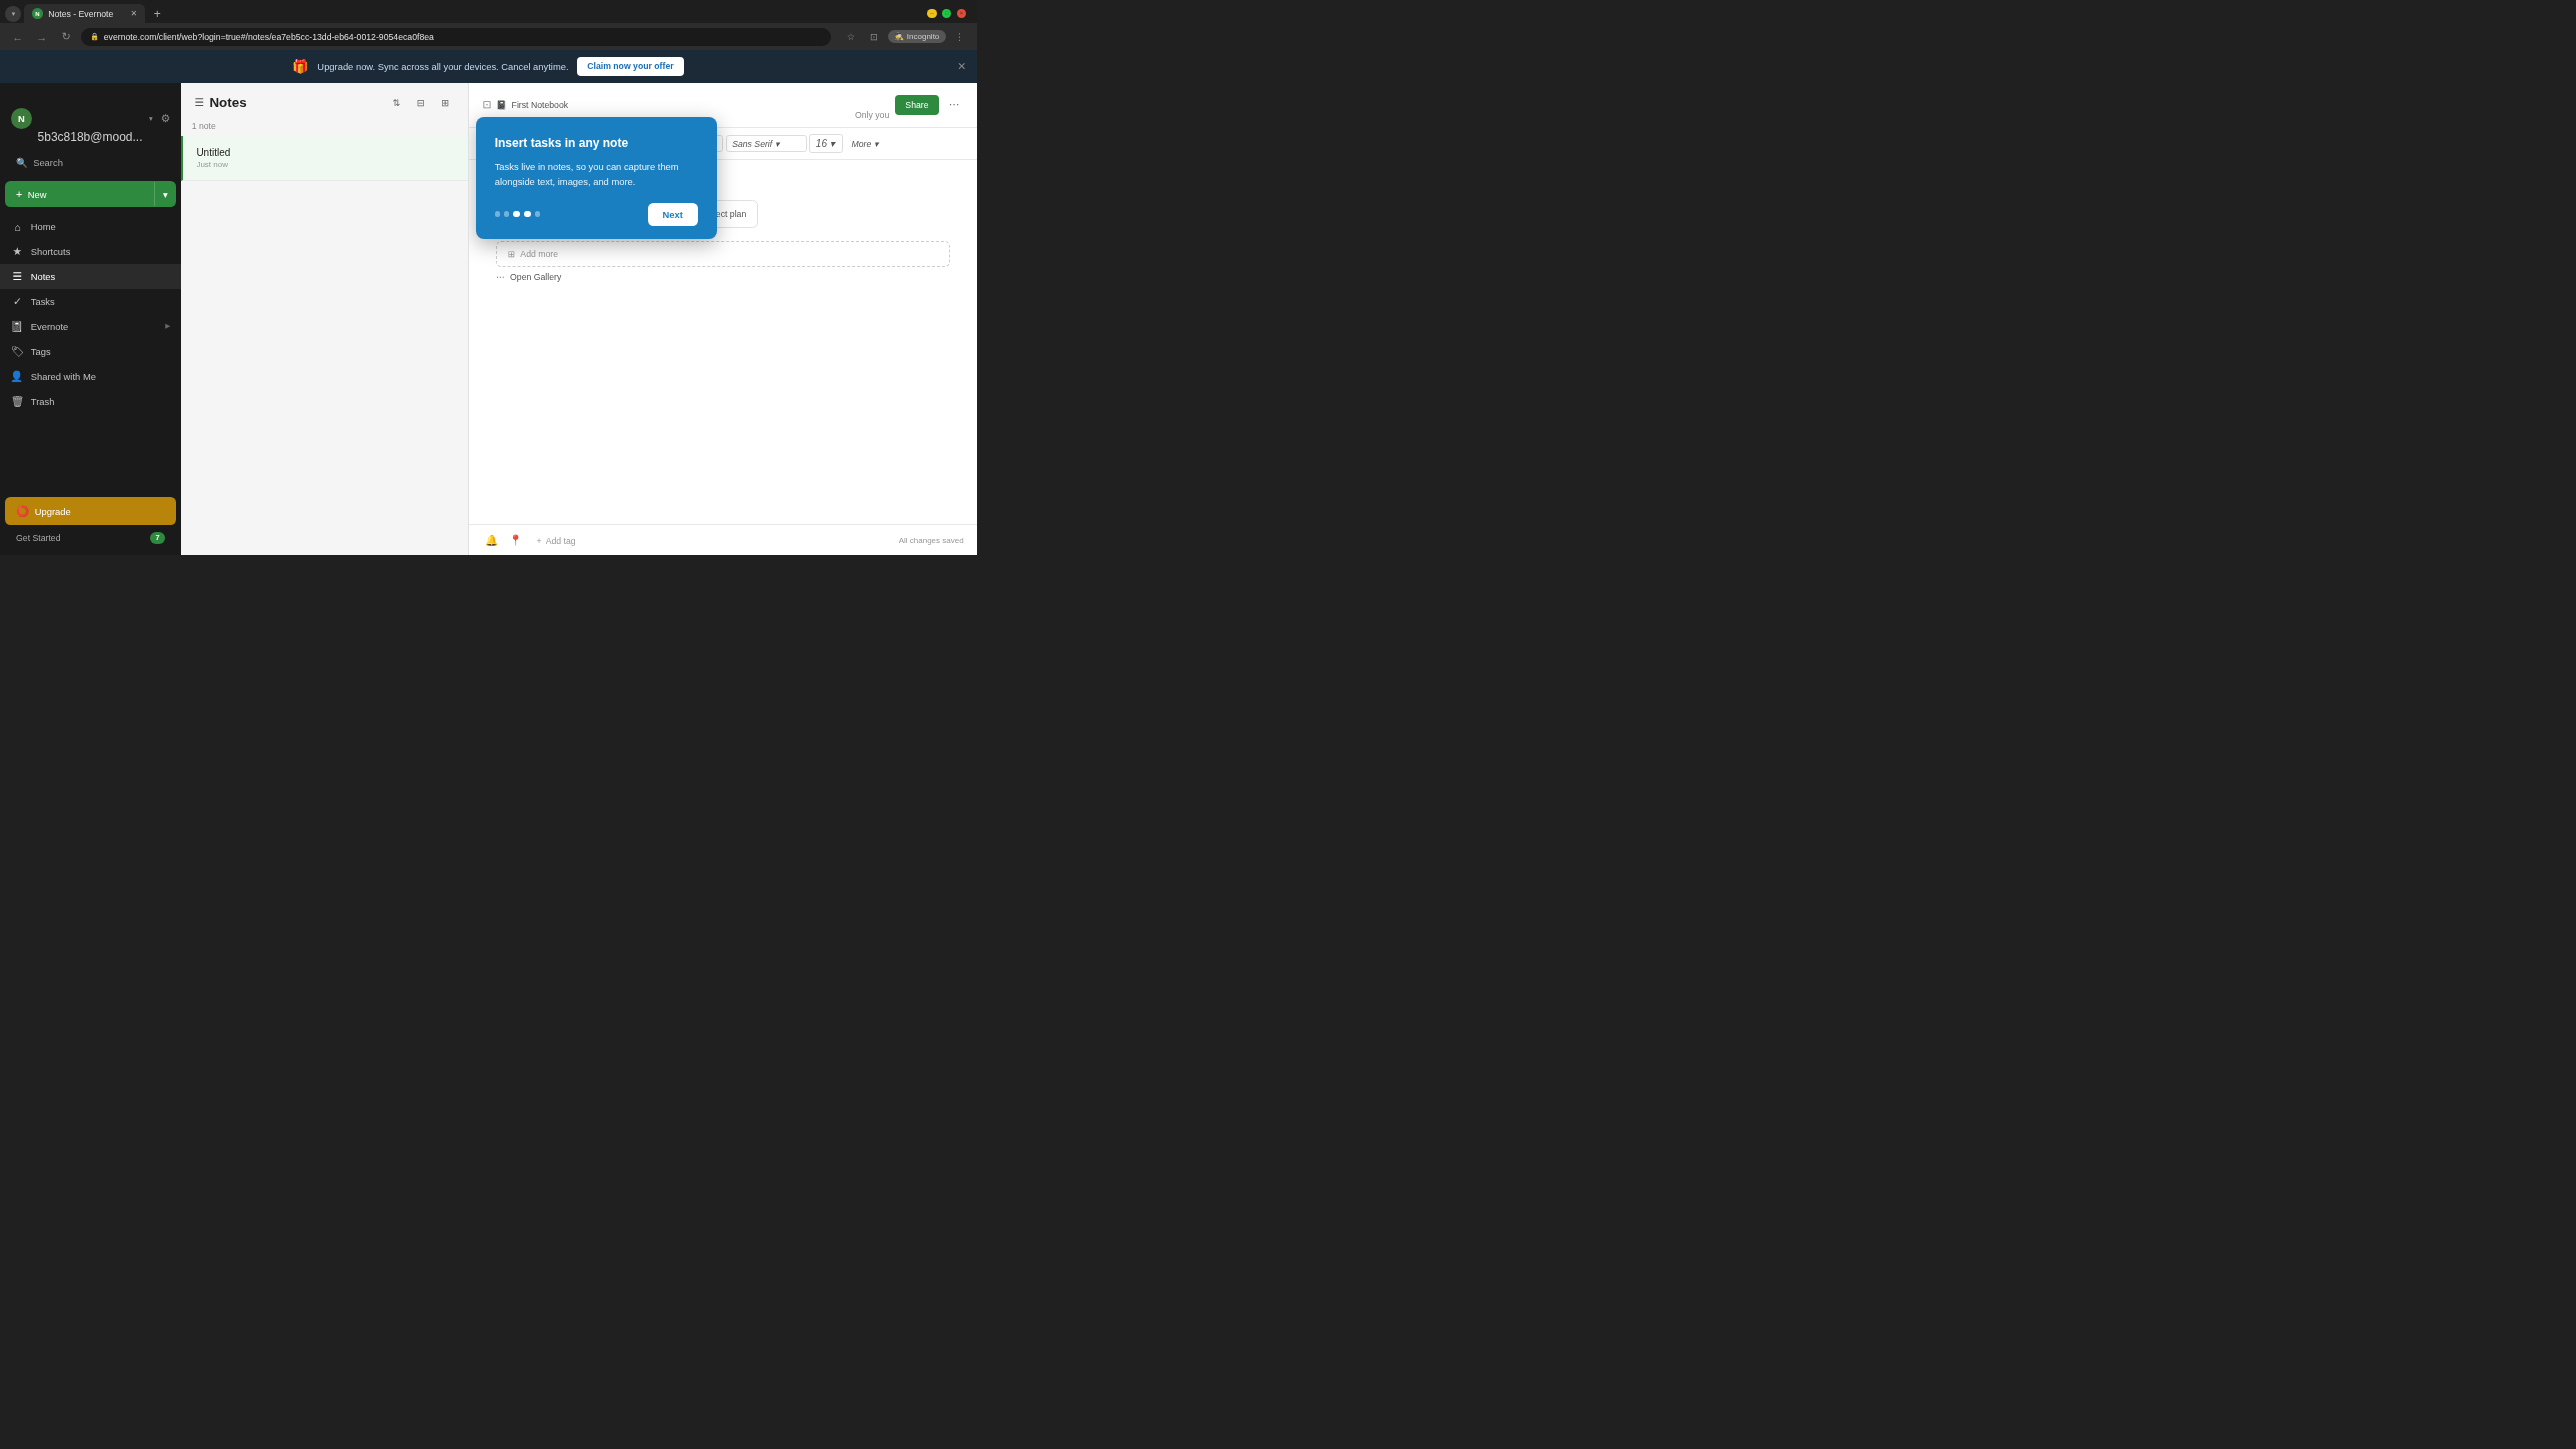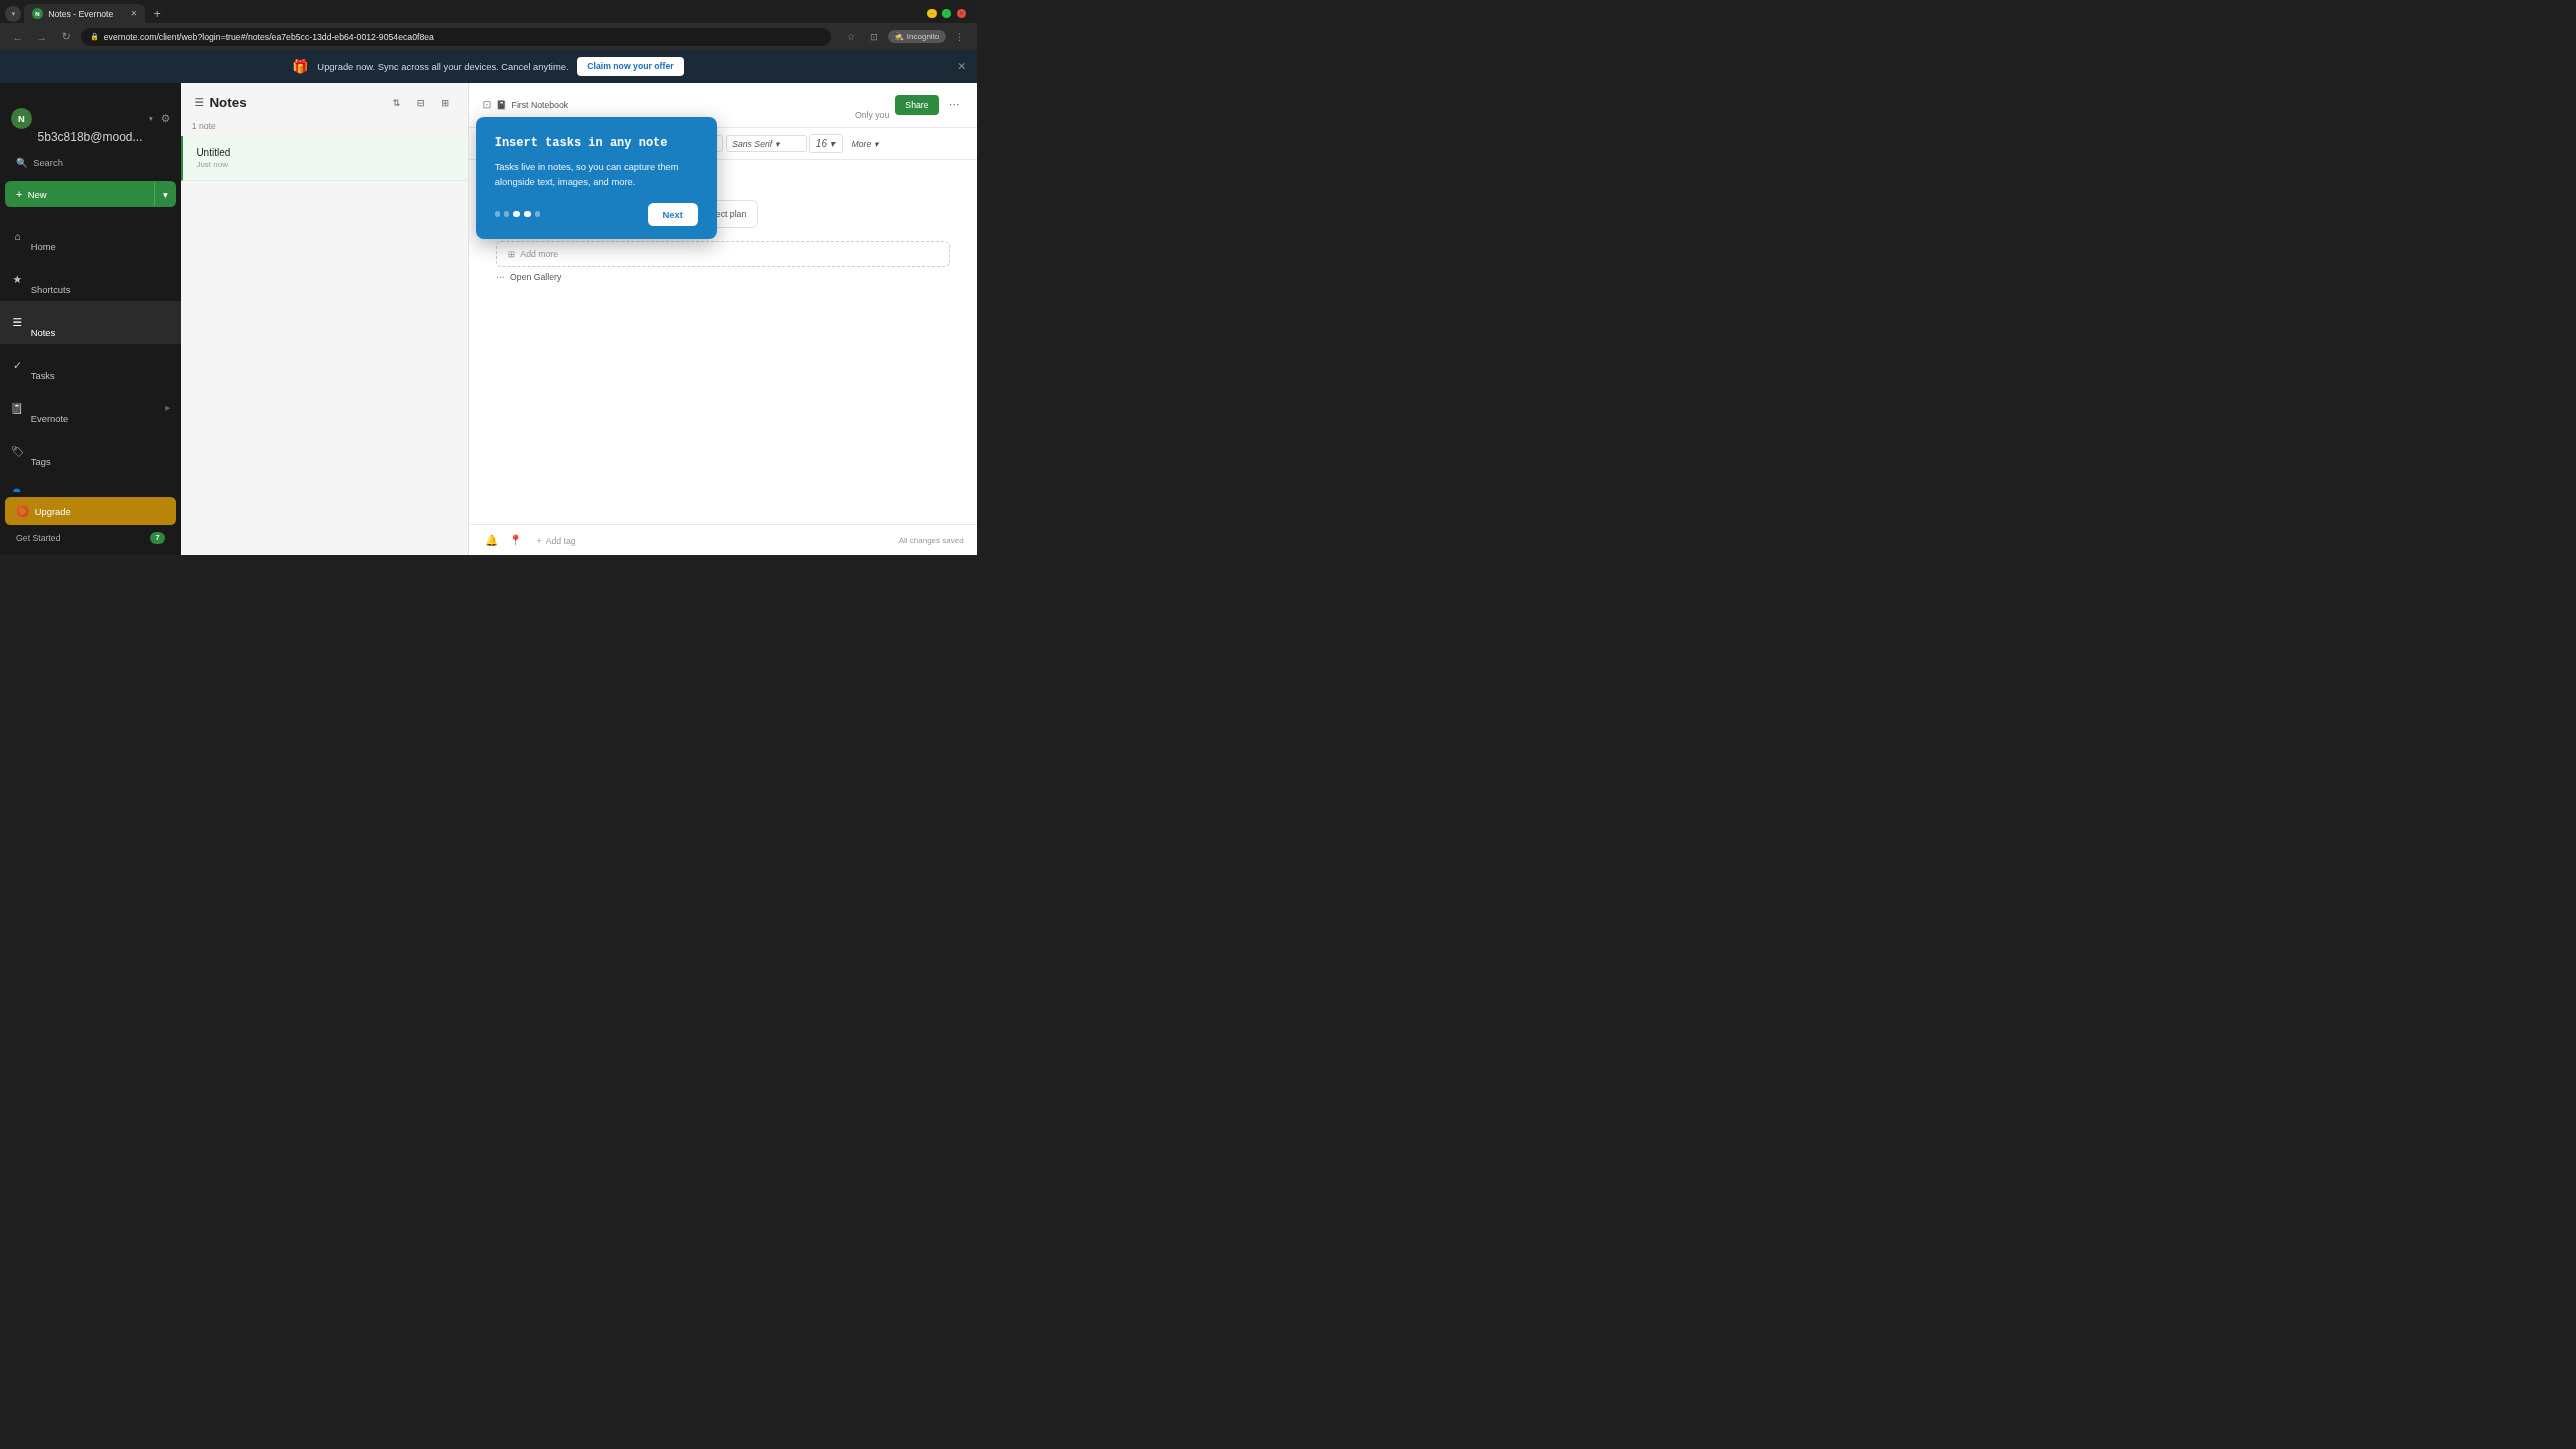--- a/index.html
+++ b/index.html
@@ -54,21 +54,21 @@
 
     .new-btn { display: flex; align-items: center; background: #2d8a3e; border-radius: 5.4px; margin: 5.4px; cursor: pointer; overflow: hidden; }
     .new-btn-label { flex: 1; display: flex; align-items: center; gap: 5.4px; padding: 6.7px 10.7px; color: white; font-size: 9.4px; font-weight: 500; }
     .new-btn-label .plus-icon { font-size: 10.7px; font-weight: 300; }
     .new-btn-chevron { padding: 6.7px 8px; border-left: 0.7px solid rgba(255,255,255,0.2); color: white; display: flex; align-items: center; }
 
     .nav-items { flex: 1; overflow-y: auto; padding: 2.7px 0; }
     .nav-item { display: flex; align-items: center; gap: 6.7px; padding: 6px 10.7px; color: #c0c0c0; cursor: pointer; border-radius: 0; }
     .nav-item.active { background: rgba(255,255,255,0.08); color: white; }
     .nav-item .nav-icon { font-size: 10.7px; width: 13.4px; text-align: center; flex-shrink: 0; }
-    .nav-item .nav-label { font-size: 9.4px; margin-top: 20px; }
+    .nav-item .nav-label { font-size: 9.4px; }
     .nav-item .expand-icon { margin-left: auto; font-size: 6.7px; color: #666; }
 
     .sidebar-bottom { padding: 5.4px; }
     .upgrade-btn { display: flex; align-items: center; gap: 5.4px; background: #b8850a; border-radius: 5.4px; padding: 7.4px 10.7px; color: white; cursor: pointer; font-size: 9.4px; font-weight: 500; }
     .upgrade-btn .upgrade-icon { font-size: 10.7px; }
     .get-started-row { display: flex; align-items: center; gap: 5.4px; padding: 6.7px 10.7px 2.7px; color: #aaa; cursor: pointer; font-size: 8.7px; }
     .get-started-badge { background: #2d8a3e; color: white; border-radius: 6.7px; padding: 1.3px 5.4px; font-size: 7.4px; font-weight: bold; margin-left: auto; }
 
     
     .notes-list { width: 288px; background: #f5f5f5; display: flex; flex-direction: column; flex-shrink: 0; border-right: 0.7px solid #e0e0e0; }
@@ -112,21 +112,21 @@
     .template-gallery { display: flex; align-items: center; gap: 5.4px; padding: 5.4px 0; cursor: pointer; color: #555; font-size: 8.7px; }
 
     
     .editor-footer { display: flex; align-items: center; padding: 6.7px 13.4px; border-top: 0.7px solid #e8e8e8; gap: 5.4px; }
     .footer-action { width: 19px; height: 19px; display: flex; align-items: center; justify-content: center; color: #888; cursor: pointer; font-size: 10.7px; border-radius: 2.7px; }
     .add-tag-btn { display: flex; align-items: center; gap: 4px; color: #999; font-size: 8.7px; cursor: pointer; padding: 2.7px 5.4px; border-radius: 2.7px; }
     .saved-text { margin-left: auto; color: #999; font-size: 8px; }
 
     
     .task-popup { position: absolute; top: 34px; left: 6.7px; width: 241px; background: #1a7fc1; border-radius: 8px; padding: 19px 19px 13.4px; z-index: 100; box-shadow: 0 5.4px 20px rgba(0,0,0,0.3); }
-    .popup-title { color: white; font-size: 12px; font-weight: 600; margin-bottom: 9.4px; font-family: Liberation Mono, monospace; }
+    .popup-title { color: white; font-size: 12px; font-weight: 600; margin-bottom: 9.4px; }
     .popup-body { color: rgba(255,255,255,0.9); font-size: 9.4px; line-height: 1.6; margin-bottom: 13.4px; }
     .popup-footer { display: flex; align-items: center; justify-content: space-between; }
     .popup-dots { display: flex; gap: 4px; align-items: center; }
     .popup-dot { width: 5.4px; height: 5.4px; border-radius: 50%; background: rgba(255,255,255,0.4); }
     .popup-dot.active { background: white; width: 6.7px; height: 6.7px; }
     .popup-next-btn { background: white; color: #1a7fc1; border: none; border-radius: 5.4px; padding: 6px 14.8px; font-size: 9.4px; font-weight: 600; cursor: pointer; }
   </style>
 </head>
 <body>
 

